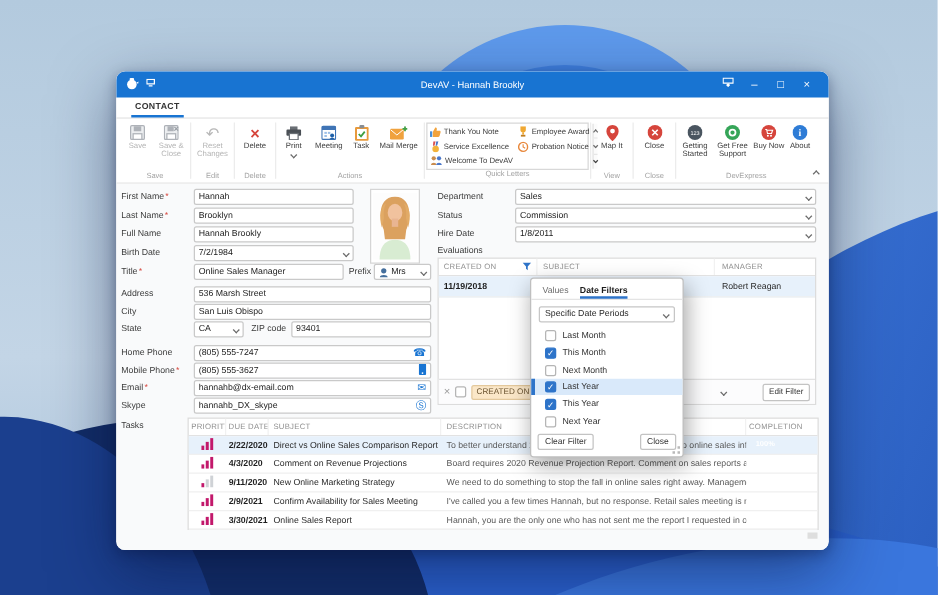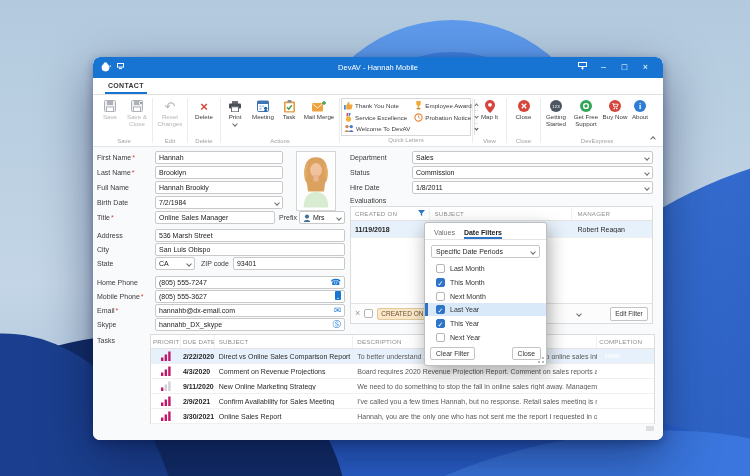--- a/index.html
+++ b/index.html
@@ -176,21 +176,21 @@
             <path d="M10 5.5l2-1-.6 2.2z" fill="#fff"></path>
           </svg>
       </span>
       <span>
         <svg width="7" height="7" viewBox="0 0 7 7">
             <rect x=".5" y=".5" width="6" height="3.6" fill="none" stroke="#fff"></rect>
             <path d="M2 5.6h3" stroke="#fff"></path>
           </svg>
       </span>
     </div>
-    <span class="ttl">DevAV - Hannah Mobile</span>
+    <span class="ttl">DevAV - Hannah Brookly</span>
     <div class="tctrl">
       <span class="wbtn">
         <svg width="9" height="8" viewBox="0 0 9 8">
             <rect x=".5" y=".5" width="8" height="4" fill="none" stroke="#fff"></rect>
             <path d="M4.5 7.5V5.2M3.2 6.4l1.3-1.2 1.3 1.2" fill="none" stroke="#fff"></path>
           </svg>
       </span>
       <span class="wbtn">–</span>
       <span class="wbtn">□</span>
       <span class="wbtn">×</span>

